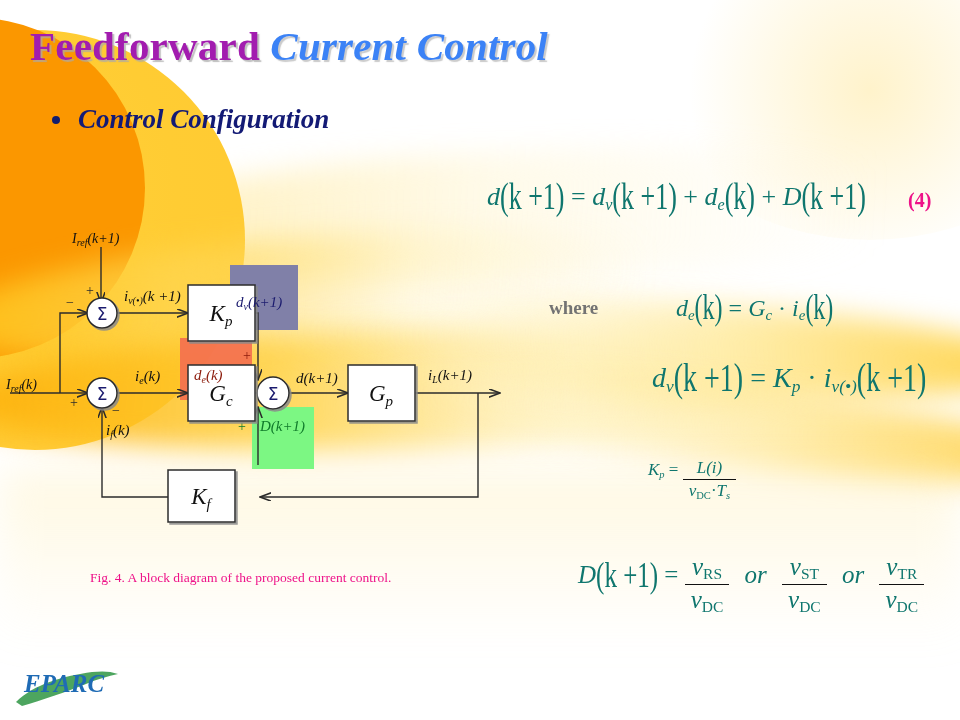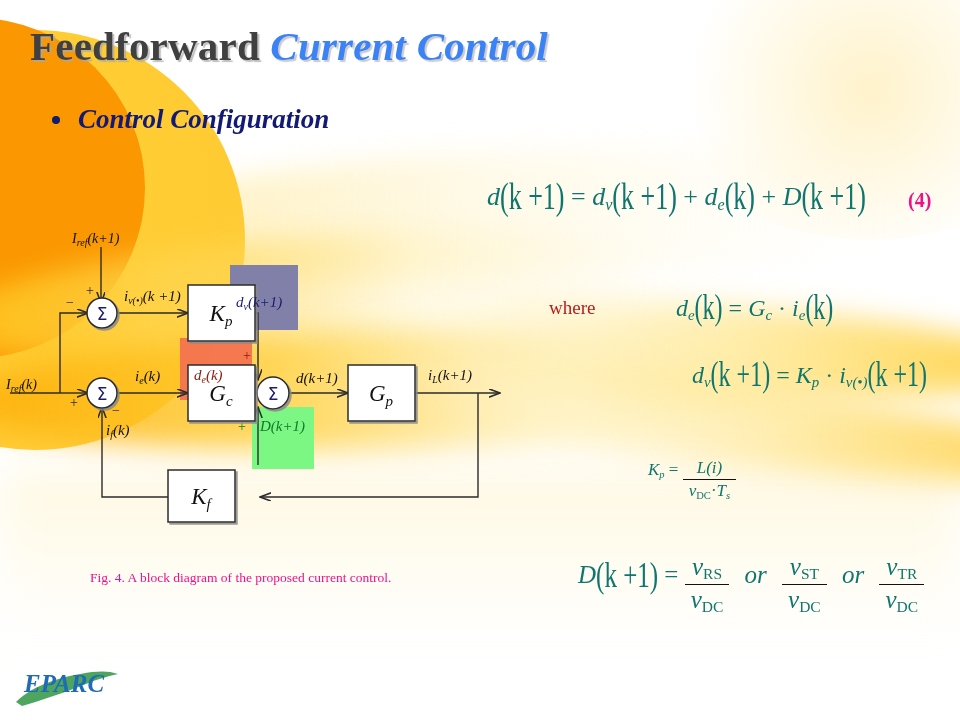--- a/index.html
+++ b/index.html
@@ -55,21 +55,21 @@
   }
 
   
   #fg{position:absolute;inset:0;z-index:5;}
 
   .slide-title{
     position:absolute;left:30px;top:22px;
     font-size:41px;font-weight:bold;letter-spacing:.2px;
     white-space:nowrap;
   }
-  .t-a{color:#404040;text-shadow:2px 2px 1px rgba(170,170,170,.75);}
+  .t-a{color:#a21caf;text-shadow:2px 2px 1px rgba(170,170,170,.75);}
   .t-b{color:#3b82f6;text-shadow:2px 2px 1px rgba(180,180,180,.7);font-style:italic;}
 
   .bullet-row{
     position:absolute;left:52px;top:104px;
     display:flex;align-items:center;gap:18px;
   }
   .bullet-dot{
     width:8px;height:8px;border-radius:50%;background:#111d6e;flex:0 0 auto;
   }
   .bullet-text{
@@ -83,24 +83,24 @@
   .mr{font-style:normal;}
   .sub{font-size:.62em;vertical-align:-.28em;font-style:italic;}
   .subr{font-size:.62em;vertical-align:-.28em;font-style:normal;}
   .bigp{font-style:normal;display:inline-block;transform:scaleY(1.45);font-size:1em;}
 
   .eq{position:absolute;white-space:nowrap;}
 
   .eq4{left:487px;top:182px;font-size:26px;}
   .eqnum{position:absolute;left:908px;top:189px;font-size:20px;font-weight:bold;color:#ee1289;font-style:normal;}
 
-  .where-lbl{position:absolute;left:549px;top:297px;font-size:19px;font-weight:normal;color:#b91c1c;font-style:normal;}
+  .where-lbl{position:absolute;left:549px;top:297px;font-size:19px;font-weight:bold;color:#737373;font-style:normal;}
 
   .eqde{left:676px;top:295px;font-size:24px;}
-  .eqdv{left:652px;top:362px;font-size:24px;margin-left:40px;}
+  .eqdv{left:652px;top:362px;font-size:28px;}
 
   .frac{display:inline-block;vertical-align:middle;text-align:center;margin-top:16px;}
   .frac .num{display:block;padding:0 6px 1px 6px;border-bottom:1.6px solid #111;}
   .frac .den{display:block;padding:1px 6px 0 6px;}
 
   .eqkp{left:648px;top:442px;font-size:17px;}
   .eqD{left:578px;top:537px;font-size:25px;}
   .orw{font-style:italic;padding:0 9px;}
 
   .caption{

